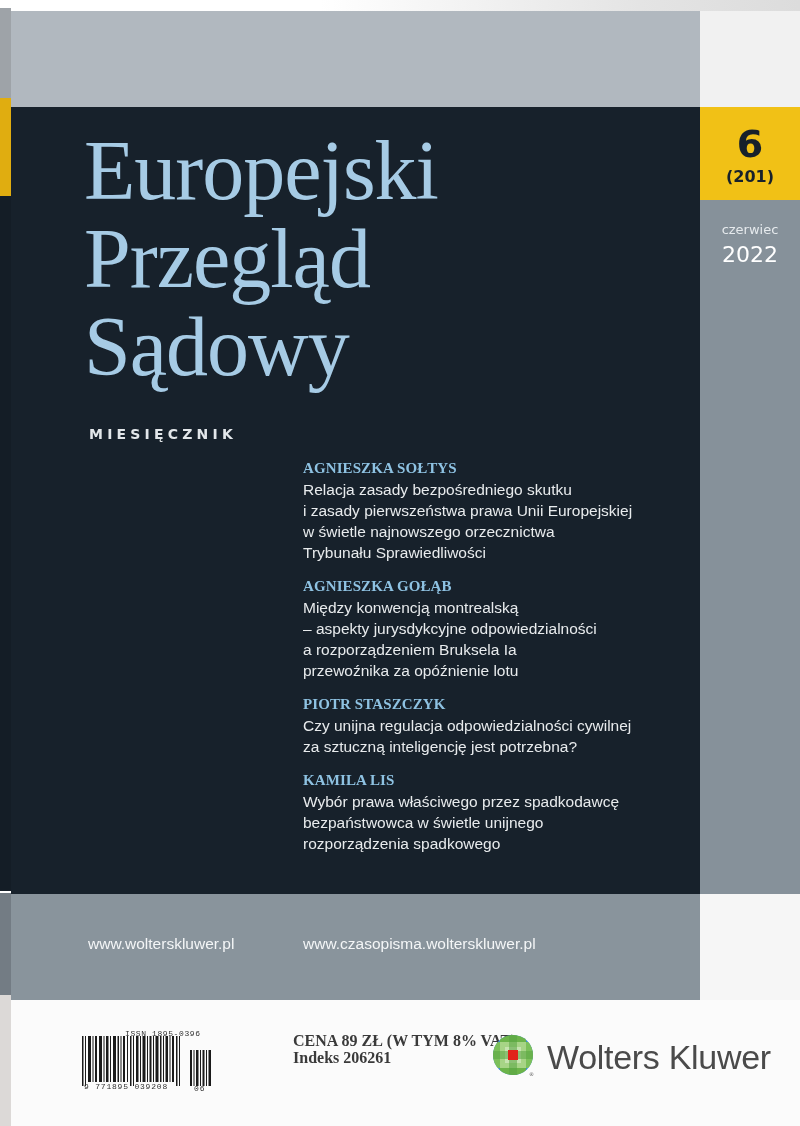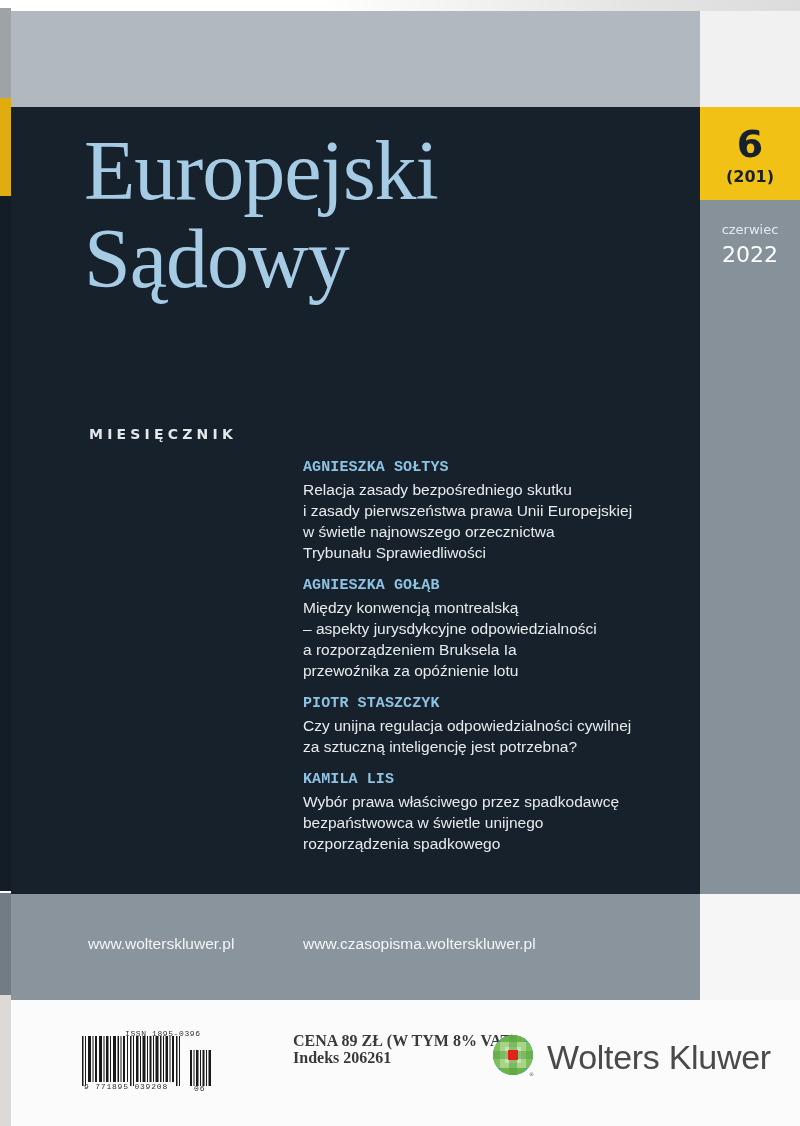--- a/index.html
+++ b/index.html
@@ -36,21 +36,21 @@
   .year { position: absolute; left: 0; width: 100px; top: 42px; text-align: center; font-size: 22px; color: #ffffff; }
 
   .title { position: absolute; left: 84px; top: 127px; color: #a6cbe5;
     font-family: "Liberation Serif", "DejaVu Serif", serif; font-size: 84px; line-height: 88px; letter-spacing: -1px; }
   .title div { white-space: nowrap; }
 
   .subtitle { position: absolute; left: 89px; top: 426px; color: #e3e7ea; font-size: 14px; letter-spacing: 4.2px; font-weight: bold; }
 
   .articles { position: absolute; left: 303px; top: 457px; width: 400px; }
   .article { margin-bottom: 12px; }
-  .author { color: #8ec2e2; font-weight: bold; font-size: 15px; line-height: 22px; font-family: Liberation Mono, monospace; letter-spacing: 0.1px; }
+  .author { color: #8ec2e2; font-weight: bold; font-size: 15px; line-height: 22px; font-family: Liberation Serif, serif; letter-spacing: 0.1px; }
   .line { color: #e8ebed; font-size: 15.5px; line-height: 21px; font-family: "Liberation Sans", sans-serif; white-space: nowrap; }
 
   .band-bottom { position: absolute; left: 11px; top: 894px; width: 689px; height: 106px; background: #89949c; }
   .band-bottom-right { position: absolute; left: 700px; top: 894px; width: 100px; height: 106px; background: #f6f6f6; }
   .url { position: absolute; top: 935px; color: #f4f6f7; font-size: 15.5px; font-family: "Liberation Sans", sans-serif; }
   .url1 { left: 88px; }
   .url2 { left: 303px; text-align: right; }
 
   .bottom-white { position: absolute; left: 11px; top: 1000px; width: 789px; height: 126px; background: #fbfbfb; }
 
@@ -86,20 +86,21 @@
     <div class="issue-total">(201)</div>
   </div>
 
   <div class="side-col">
     <div class="month">czerwiec</div>
     <div class="year">2022</div>
   </div>
 
   <div class="title">
     <div>Europejski</div>
+    <div>Przegląd</div>
     <div>Sądowy</div>
   </div>
 
   <div class="subtitle">MIESIĘCZNIK</div>
 
   <div class="articles">
     <div class="article">
       <div class="author">AGNIESZKA SOŁTYS</div>
       <div class="line">Relacja zasady bezpośredniego skutku</div>
       <div class="line">i zasady pierwszeństwa prawa Unii Europejskiej</div>

